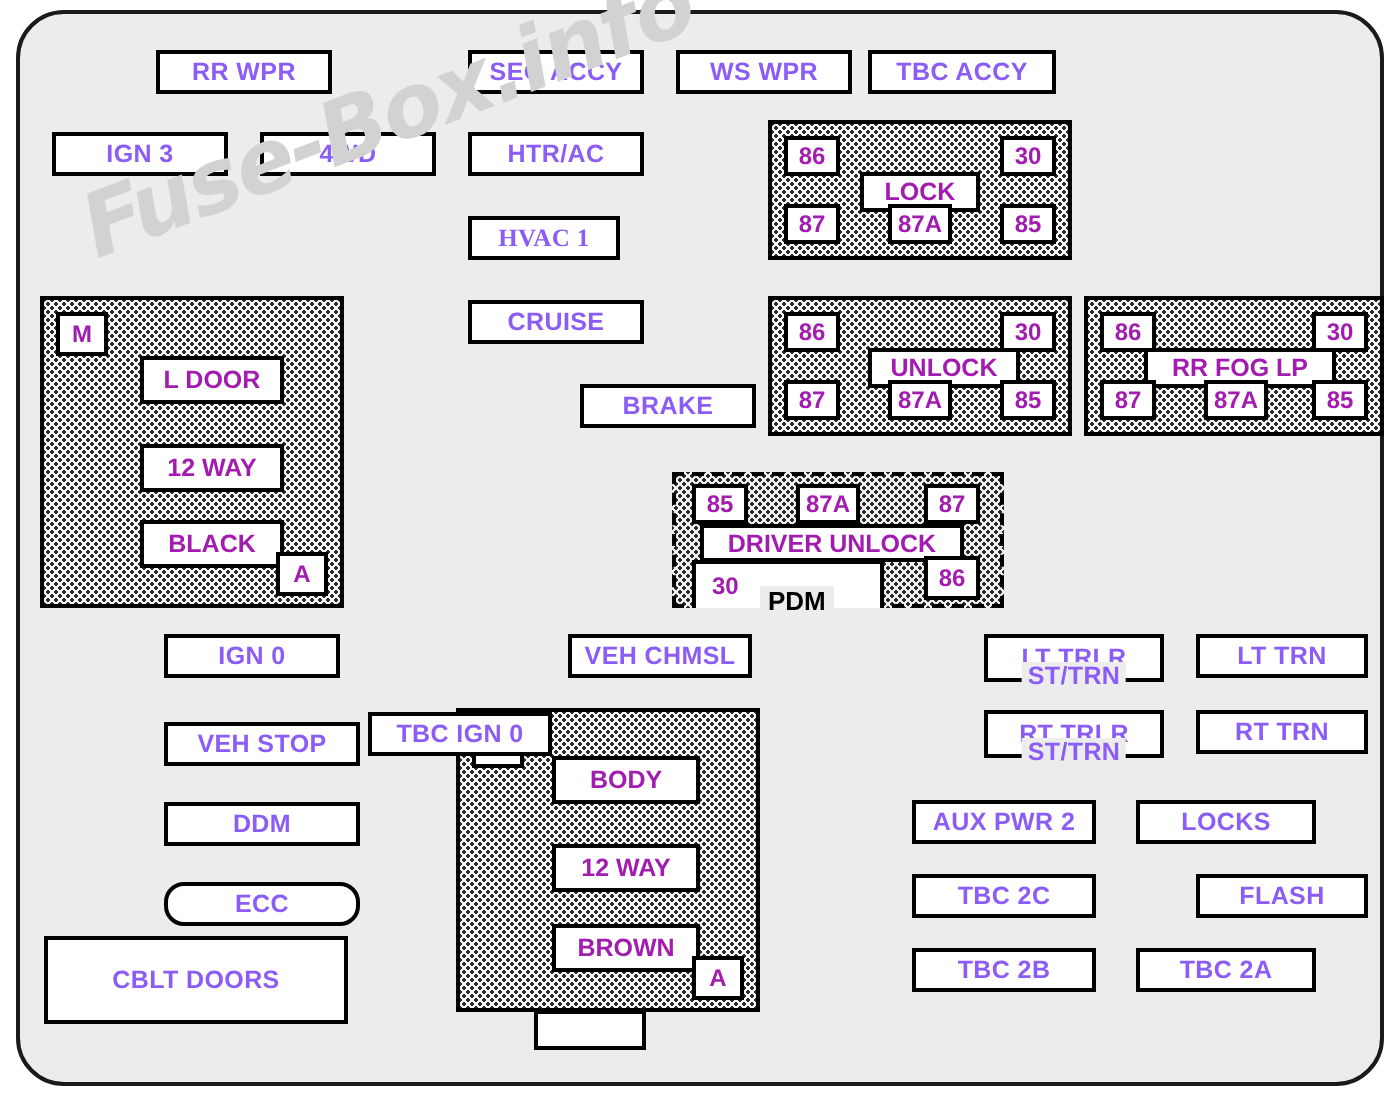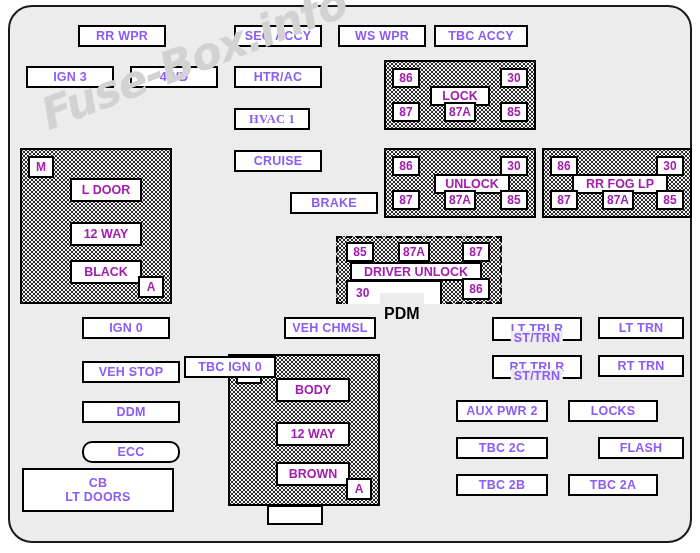--- a/index.html
+++ b/index.html
@@ -24,21 +24,21 @@
     pointer-events:none;user-select:none;z-index:7;
   }
   
   .fuse{
     position:absolute;box-sizing:border-box;
     background:#ffffff;border:2px solid #000000;
     display:flex;align-items:center;justify-content:center;
     font-size:12.5px;font-weight:bold;color:#8b5cf6;
     letter-spacing:.2px;white-space:nowrap;z-index:4;
   }
-  .fuse.two-line{flex-direction:column;line-height:1.12;}
+  .fuse.two-line{line-height:1.12;}
   
   .trlr{overflow:visible;}
   .trlr .ln1{display:block;}
   .trlr .ln2{
     position:absolute;left:50%;top:12px;transform:translateX(-50%);
     background:#ececec;padding:0 3px;white-space:nowrap;
   }
   
   .stip{
     position:absolute;box-sizing:border-box;border:2px solid #000;
@@ -111,21 +111,21 @@
 </div>
 
 <div class="stip dashed" style="left:336px;top:236px;width:166px;height:68px;">
   <div class="pin" style="left:8px;top:4px;width:28px;height:20px;">85</div>
   <div class="pin" style="left:60px;top:4px;width:32px;height:20px;">87A</div>
   <div class="pin" style="right:10px;top:4px;width:28px;height:20px;">87</div>
   <div class="pin name" style="left:12px;top:24px;width:132px;height:19px;">DRIVER UNLOCK</div>
   <div class="pin" style="left:8px;top:42px;width:96px;height:24px;justify-content:flex-start;padding-left:8px;border-bottom:none;">30</div>
   <div class="pin" style="right:10px;top:40px;width:28px;height:22px;">86</div>
 </div>
-<div style="position:absolute;left:380px;top:293px;background:#ececec;padding:12px 4px;font-size:16px;font-weight:bold;z-index:6;">PDM</div>
+<div style="position:absolute;left:380px;top:293px;background:#ececec;padding:0 4px;font-size:13px;font-weight:bold;z-index:6;">PDM</div>
 
 <div class="stip" style="left:20px;top:148px;width:152px;height:156px;">
   <div class="pin" style="left:6px;top:6px;width:26px;height:22px;">M</div>
   <div class="pin name" style="left:48px;top:28px;width:72px;height:24px;">L DOOR</div>
   <div class="pin name" style="left:48px;top:72px;width:72px;height:24px;">12 WAY</div>
   <div class="pin name" style="left:48px;top:110px;width:72px;height:24px;">BLACK</div>
   <div class="pin" style="right:6px;bottom:4px;width:26px;height:22px;">A</div>
 </div>
 
 <div class="fuse" style="left:82px;top:317px;width:88px;height:22px;">IGN 0</div>

